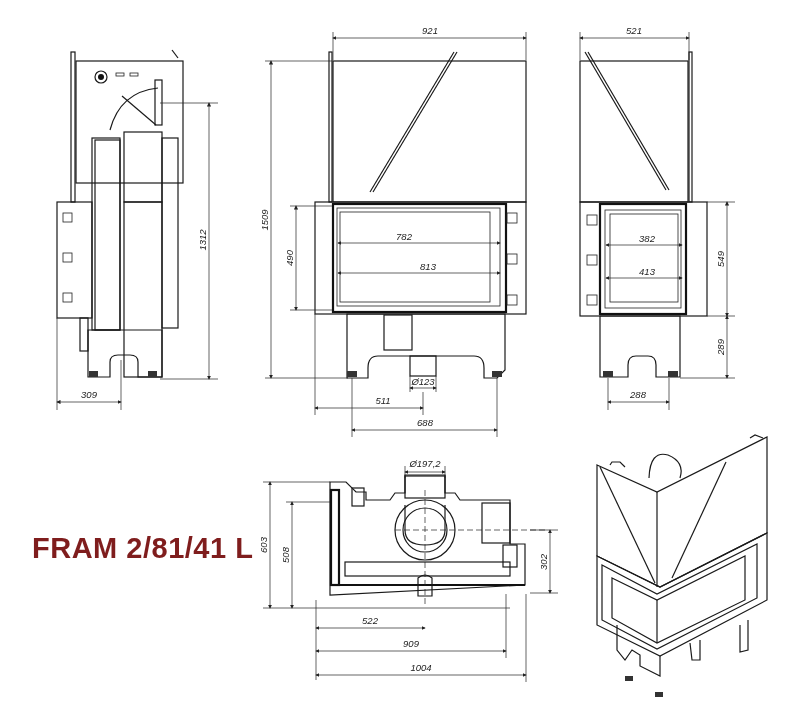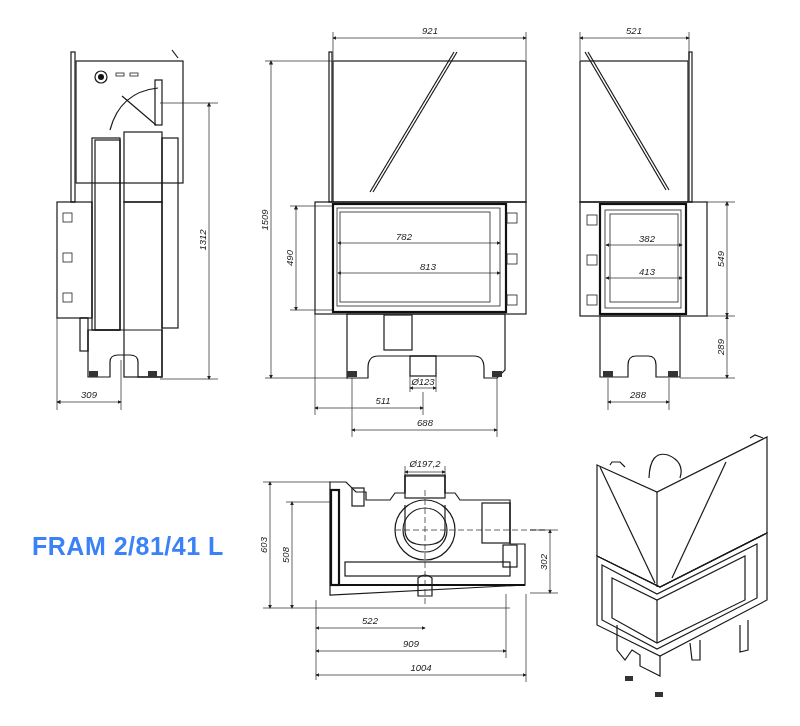--- a/index.html
+++ b/index.html
@@ -3,21 +3,21 @@
 <meta charset="utf-8">
 <style>
   html, body { margin:0; padding:0; background:#ffffff; }
   body { width:800px; height:726px; position:relative; overflow:hidden; font-family:"Liberation Sans", sans-serif; }
   svg { position:absolute; left:0; top:0; }
   .ln { stroke:#1a1a1a; stroke-width:1.2; fill:none; }
   .thin { stroke:#222; stroke-width:0.8; fill:none; }
   .thick { stroke:#111; stroke-width:2.2; fill:none; }
   .dim { stroke:#222; stroke-width:0.7; fill:none; }
   .dimtxt { font-family:"Liberation Sans", sans-serif; font-size:9.5px; font-style:italic; fill:#222; }
-  .title { position:absolute; left:32px; top:532px; font-family:"Liberation Sans", sans-serif; font-weight:bold; font-size:25px; color:#3b82f6; letter-spacing:0.5px; }
+  .title { position:absolute; left:32px; top:532px; font-family:"Liberation Sans", sans-serif; font-weight:bold; font-size:29px; color:#7f1d1d; letter-spacing:0.5px; }
 </style>
 </head>
 <body>
 
 <div class="title">FRAM 2/81/41 L</div>
 
 <svg width="800" height="726" viewBox="0 0 800 726">
   <defs>
     <marker id="ar" markerWidth="6" markerHeight="6" refX="5" refY="3" orient="auto">
         <path d="M0,0 L6,3 L0,6 z" fill="#222"></path>

